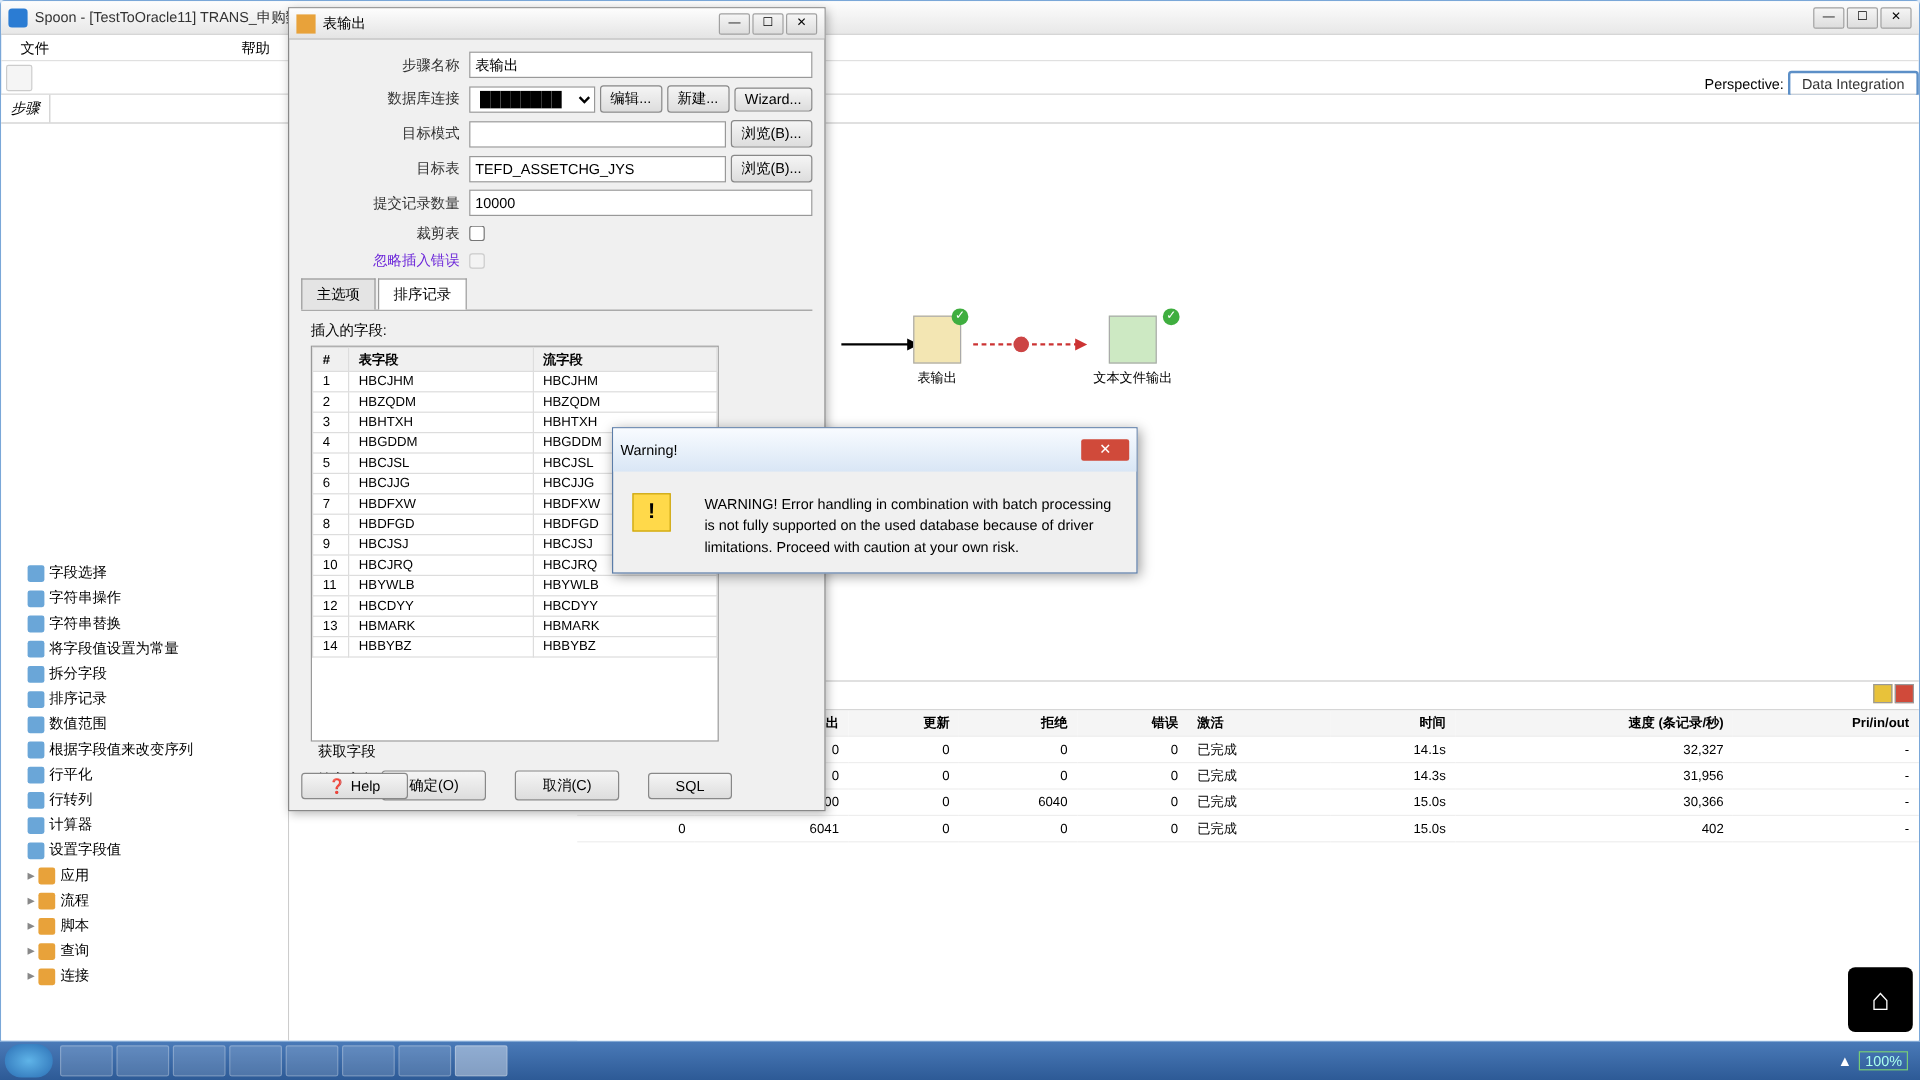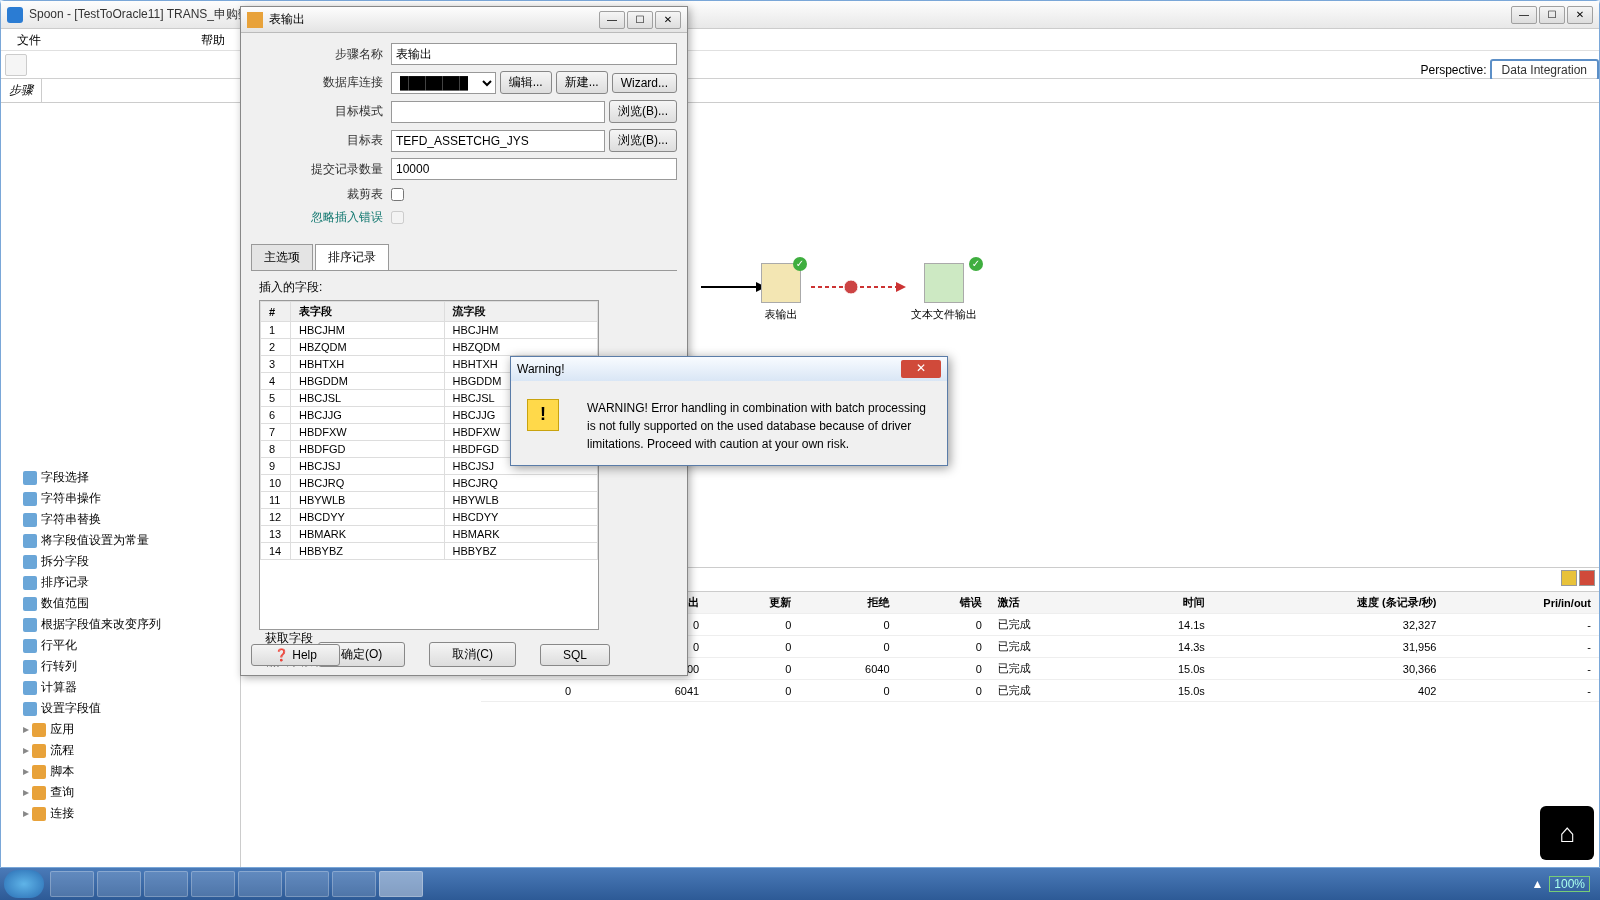--- a/index.html
+++ b/index.html
@@ -47,40 +47,40 @@
 .exec-table th, .exec-table td { border-bottom: 1px solid #eee; padding: 3px 8px; text-align: right; font-size: 11px; }
 .exec-table th { background: #f5f5f5; }
 
 
 .dialog { position: absolute; top: 6px; left: 240px; width: 448px; height: 670px; background: #f0f0f0; border: 1px solid #888; box-shadow: 2px 2px 8px rgba(0,0,0,.3); }
 .dialog .dlg-title { height: 26px; background: linear-gradient(#fdfdfd,#e4e4e4); display: flex; align-items: center; padding: 0 6px; border-bottom: 1px solid #bbb; }
 .dialog .dlg-title .icon { width: 16px; height: 16px; background: #e8a23a; margin-right: 6px; }
 .form { padding: 10px 10px 4px 10px; }
 .form-row { display: flex; align-items: center; margin-bottom: 6px; }
 .form-row label { width: 140px; text-align: right; padding-right: 8px; color: #333; }
-.form-row label.disabled { color: #0f766e; }
+.form-row label.disabled { color: #6d28d9; }
 .form-row input[type=text], .form-row select { flex: 1; border: 1px solid #999; padding: 2px 4px; background: #fff; height: 22px; }
 .form-row .btn { margin-left: 4px; padding: 2px 8px; border: 1px solid #888; background: linear-gradient(#f5f5f5,#ddd); border-radius: 3px; cursor: pointer; }
-.tabs { display: flex; border-bottom: 1px solid #999; margin-top: 18px; }
+.tabs { display: flex; border-bottom: 1px solid #999; margin-top: 6px; }
 .tabs .tab { padding: 4px 12px; border: 1px solid #999; border-bottom: none; background: #e4e4e4; margin-right: 2px; cursor: pointer; }
 .tabs .tab.active { background: #fff; }
 .tab-body { padding: 8px; }
 .field-table { border: 1px solid #999; background: #fff; width: 340px; height: 330px; overflow: auto; display: inline-block; vertical-align: top; }
 .field-table table { width: 100%; border-collapse: collapse; }
 .field-table th, .field-table td { border: 1px solid #ddd; padding: 2px 8px; text-align: left; font-size: 11px; }
 .field-table th { background: #f0f0f0; }
 .side-btns { display: inline-block; vertical-align: top; margin-left: 6px; }
 .side-btns .btn { display: block; margin-bottom: 6px; width: 78px; }
 .dlg-footer { position: absolute; bottom: 8px; left: 0; right: 0; display: flex; justify-content: center; gap: 24px; padding: 0 10px; align-items: center; }
 .dlg-footer .help { position: absolute; left: 10px; }
 .dlg-footer .btn { padding: 3px 22px; border: 1px solid #888; background: linear-gradient(#f5f5f5,#ddd); border-radius: 3px; cursor: pointer; }
 
 
 .warning-dlg { position: absolute; top: 356px; left: 510px; width: 438px; background: #f0f0f0; border: 1px solid #5a7ca8; box-shadow: 2px 2px 10px rgba(0,0,0,.4); }
-.warning-dlg .wtitle { height: 24px; background: linear-gradient(#f8fbff, #d9e6f5); padding: 3px 6px; display: flex; align-items: center; }
+.warning-dlg .wtitle { height: 36px; background: linear-gradient(#f8fbff, #d9e6f5); padding: 3px 6px; display: flex; align-items: center; }
 .warning-dlg .wtitle span { flex: 1; }
 .warning-dlg .wclose { width: 40px; height: 18px; background: #d04a3a; color: #fff; text-align: center; border-radius: 2px; line-height: 17px; }
 .warning-dlg .wbody { padding: 18px 16px 12px 16px; display: flex; gap: 28px; }
 .warning-dlg .wicon { width: 32px; height: 32px; background: #ffd94a; border: 1px solid #c9a30e; position: relative; flex-shrink: 0; }
 .warning-dlg .wicon::after { content: "!"; position: absolute; top: 4px; left: 12px; font-weight: bold; font-size: 18px; }
 .warning-dlg .wtext { line-height: 1.5; }
 .warning-dlg .wfoot { padding: 8px 12px 12px; text-align: right; }
 .warning-dlg .wfoot .btn { padding: 3px 26px; border: 1px solid #3d6ea8; background: linear-gradient(#eef5fd, #c8dcf2); border-radius: 3px; cursor: pointer; box-shadow: 0 0 3px #6aa6e0; }
 
 

